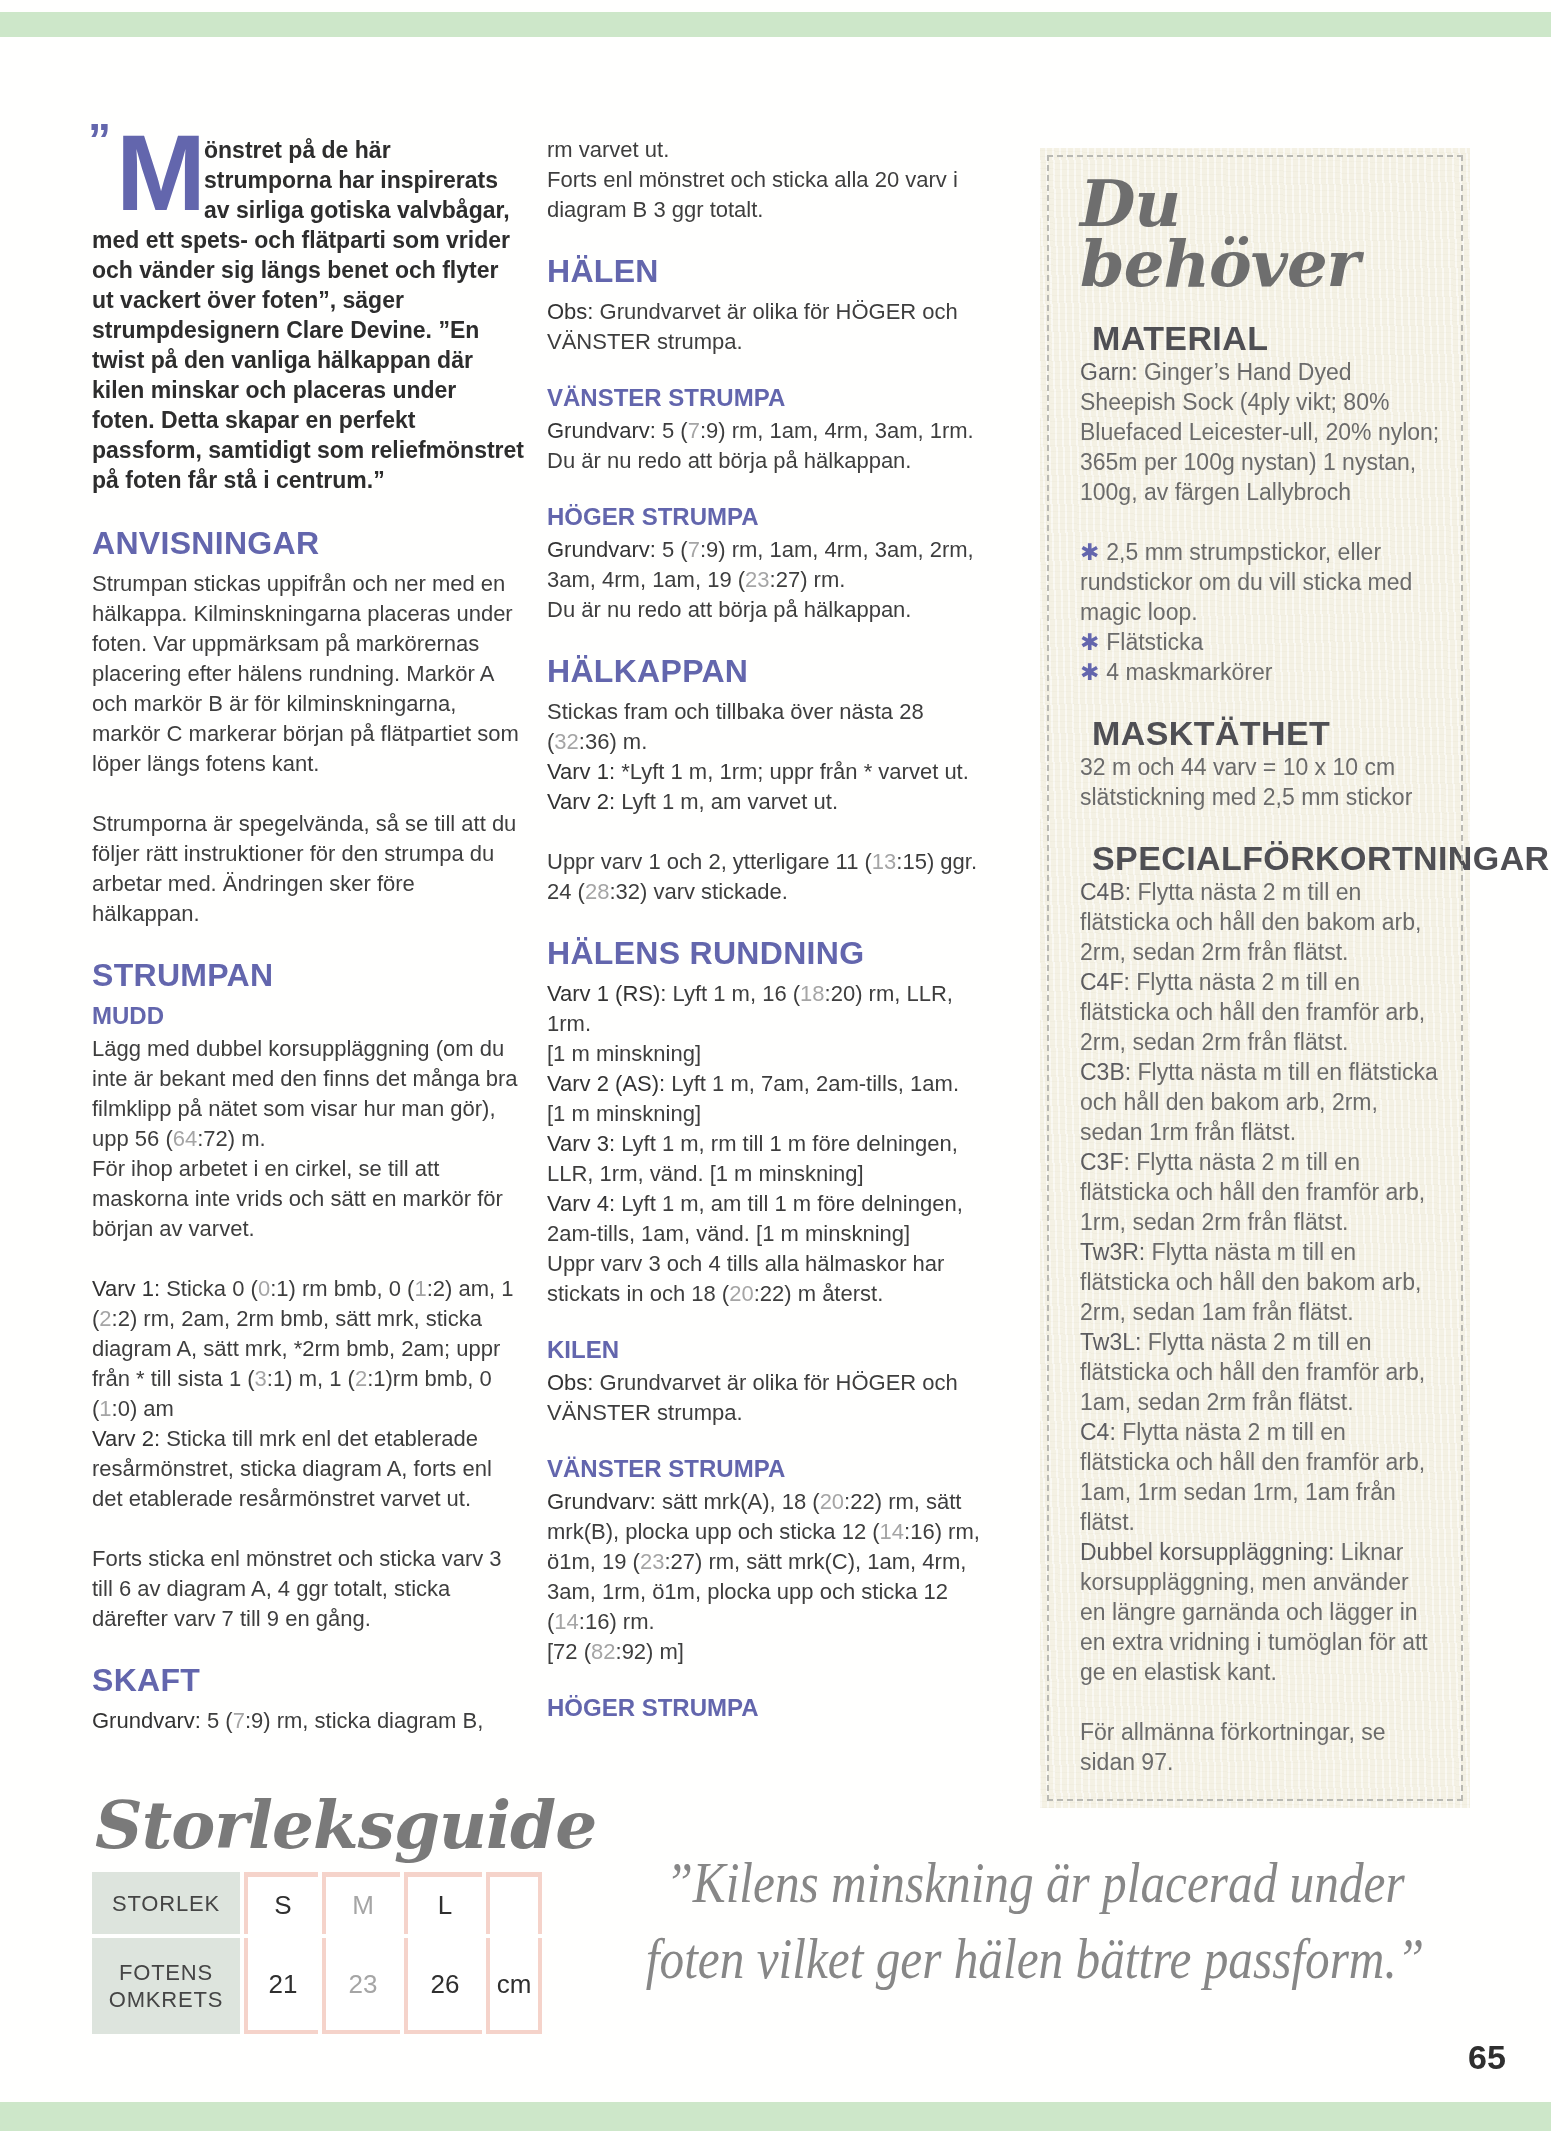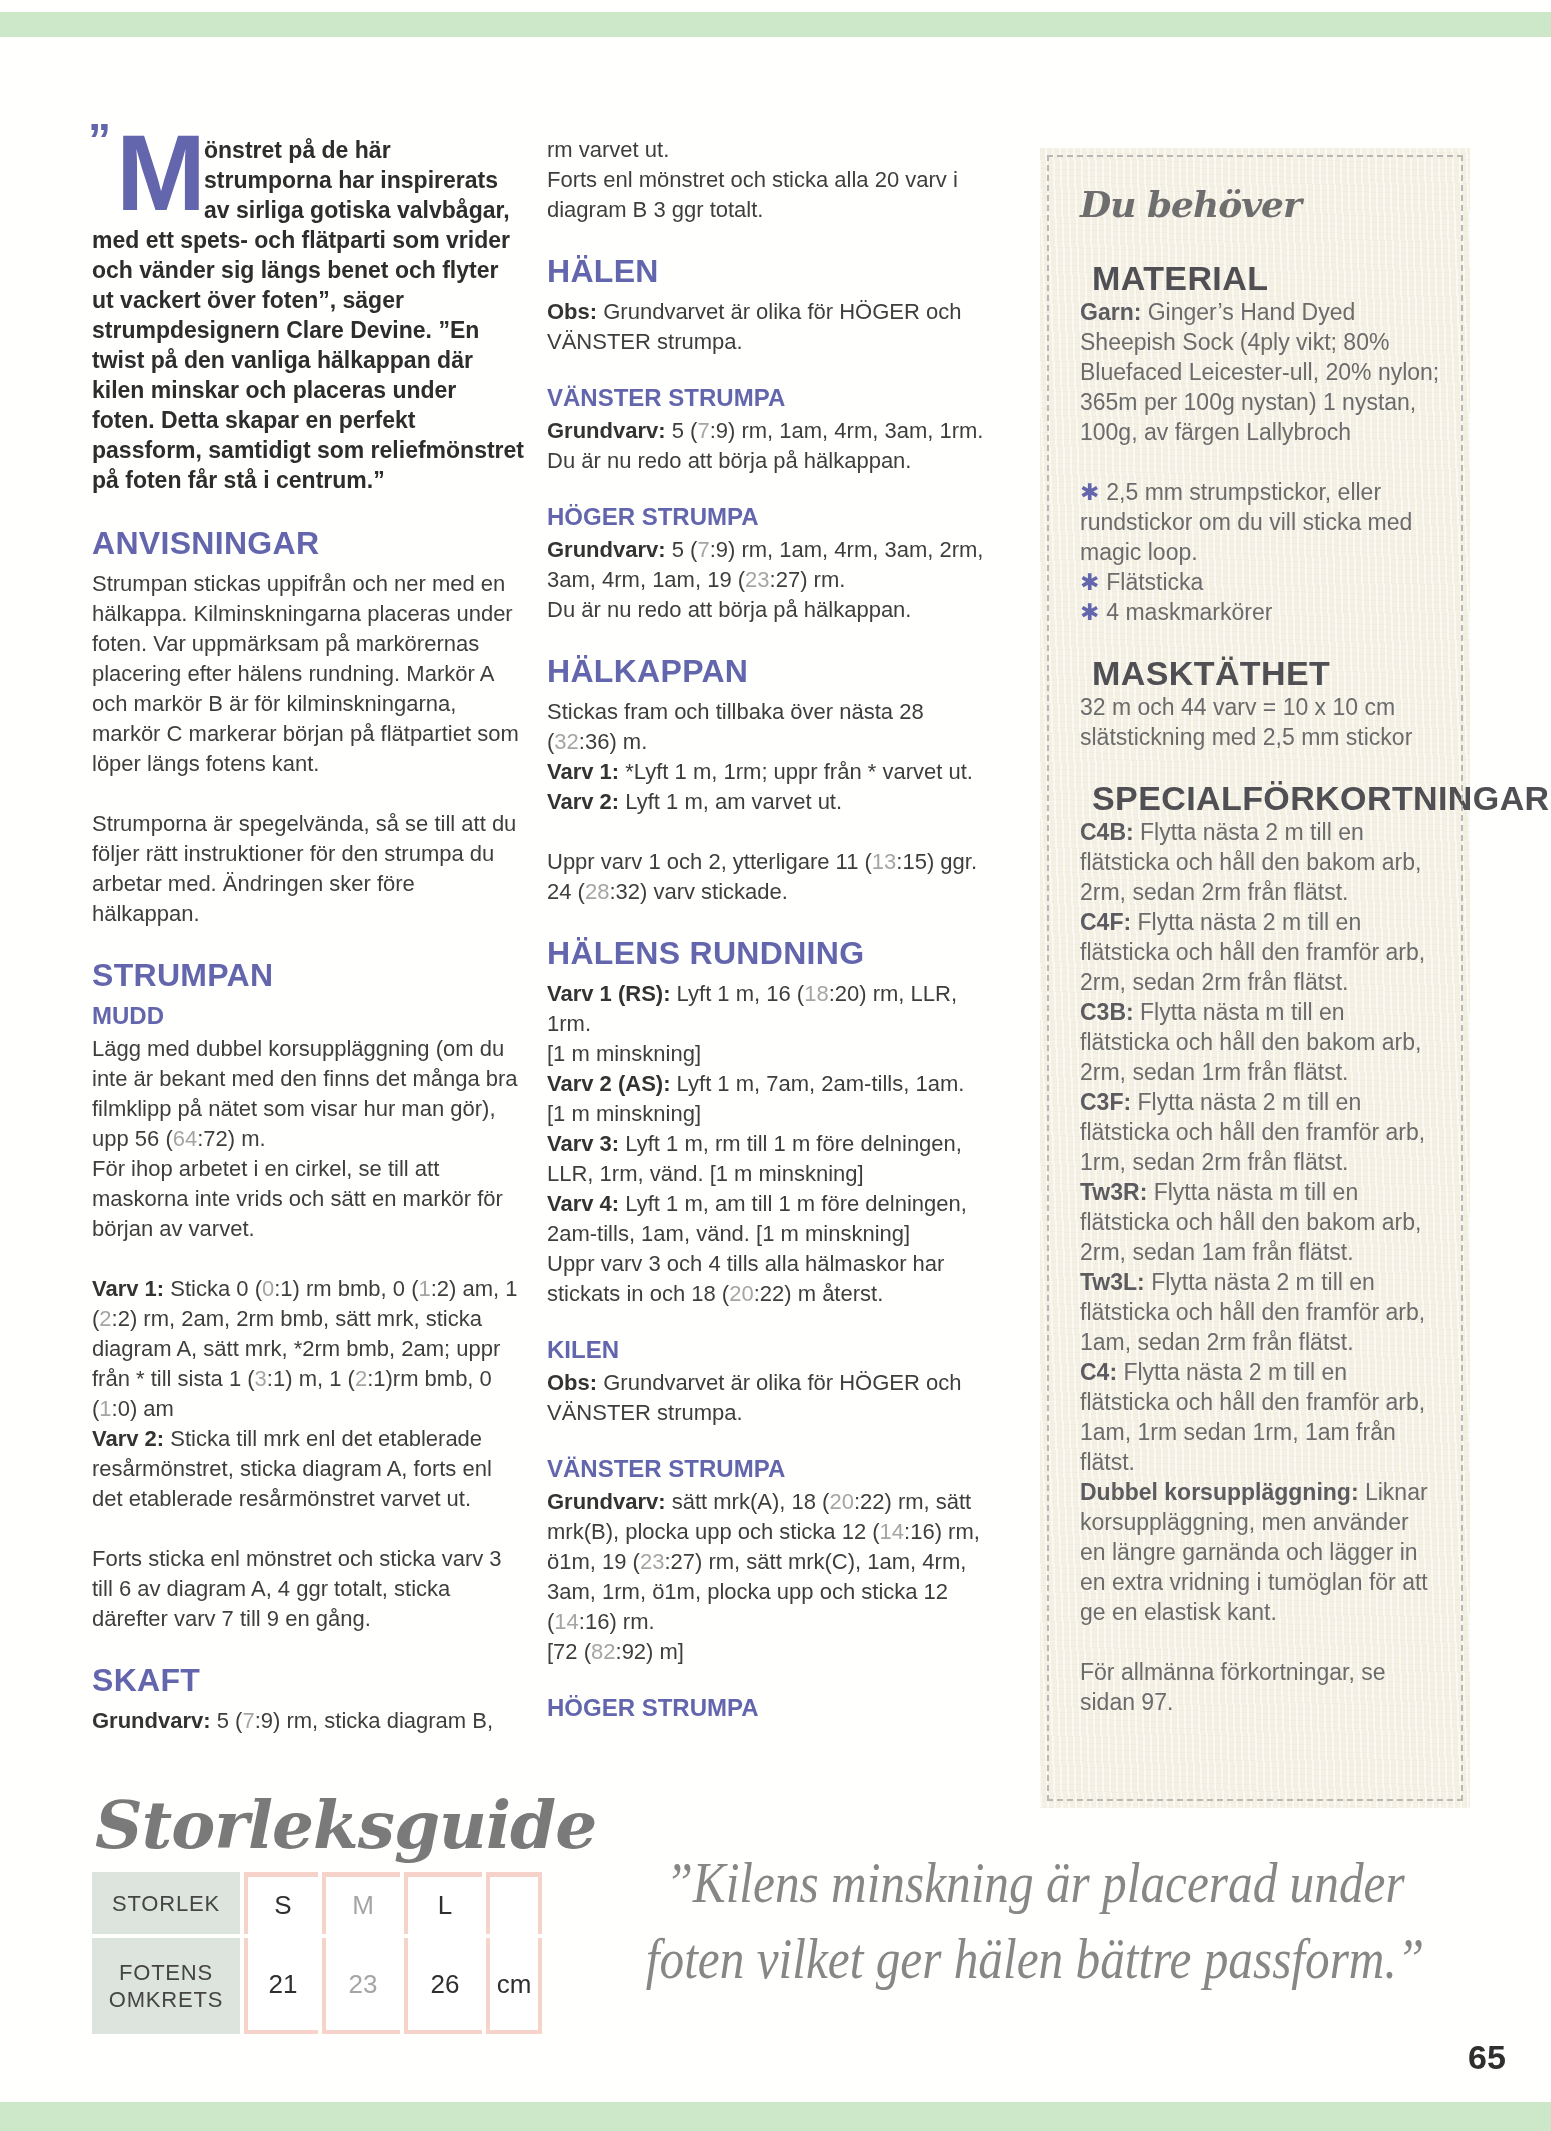--- a/index.html
+++ b/index.html
@@ -25,36 +25,36 @@
 
   
   .blk{margin:0;}
   .blk-h1{font-size:32px;line-height:36px;font-weight:bold;color:var(--accent,#6366ad);margin:28px 0 8px;letter-spacing:0.3px;}
   .blk-h2{font-size:24px;line-height:30px;font-weight:bold;color:var(--accent,#6366ad);margin:26px 0 3px;}
   .blk-h1 + .blk-h2{margin-top:2px;}
   .blk-p{margin-top:30px;}
   .blk-p0{margin-top:0;}
   .blk:first-child{margin-top:22px;}
   #col-mid .blk:first-child{margin-top:0;}
-  .seg-b{font-weight:bold;color:#333;}
+  .seg-b{font-weight:normal;color:#333;}
   .seg-g{color:#a5a5a5;}
 
   
   .sidebar{
     position:absolute;left:1040px;top:148px;width:430px;height:1660px;
     background:var(--paper,#f4f1e4);
     background-image:
       repeating-linear-gradient(2deg, rgba(178,170,138,0.05) 0 1px, rgba(0,0,0,0) 1px 6px),
       repeating-linear-gradient(88deg, rgba(255,255,255,0.55) 0 2px, rgba(0,0,0,0) 2px 7px);
   }
   .sidebar::after{content:"";position:absolute;inset:7px;border:2px dashed #b9b9b3;pointer-events:none;}
   .sidebar-inner{position:absolute;left:40px;top:26px;width:360px;}
   .script-title{
     font-family:"DejaVu Serif","Liberation Serif",serif;font-style:italic;font-weight:bold;
-    font-size:36px;line-height:60px;color:#6e6e6e;letter-spacing:-1px;
+    font-size:64px;line-height:60px;color:#6e6e6e;letter-spacing:-1px;
   }
   .sidebar-content{margin-top:28px;font-size:23px;line-height:30px;color:#6b6b6b;}
   .sidebar-content .blk:first-child{margin-top:0;}
   .sidebar-content .blk-h3{font-size:34px;line-height:32px;font-weight:bold;color:#4f4f54;margin:30px 12px 3px;letter-spacing:0.4px;}
   .sidebar-content .seg-b{color:#5c5c60;}
   .sidebar-content .blk-p{margin-top:30px;}
   .blk-bullet{margin-top:30px;}
   .blk-bullet0{margin-top:0;}
   .bullet-star{color:var(--accent,#6366ad);font-weight:bold;margin-right:7px;}
 

